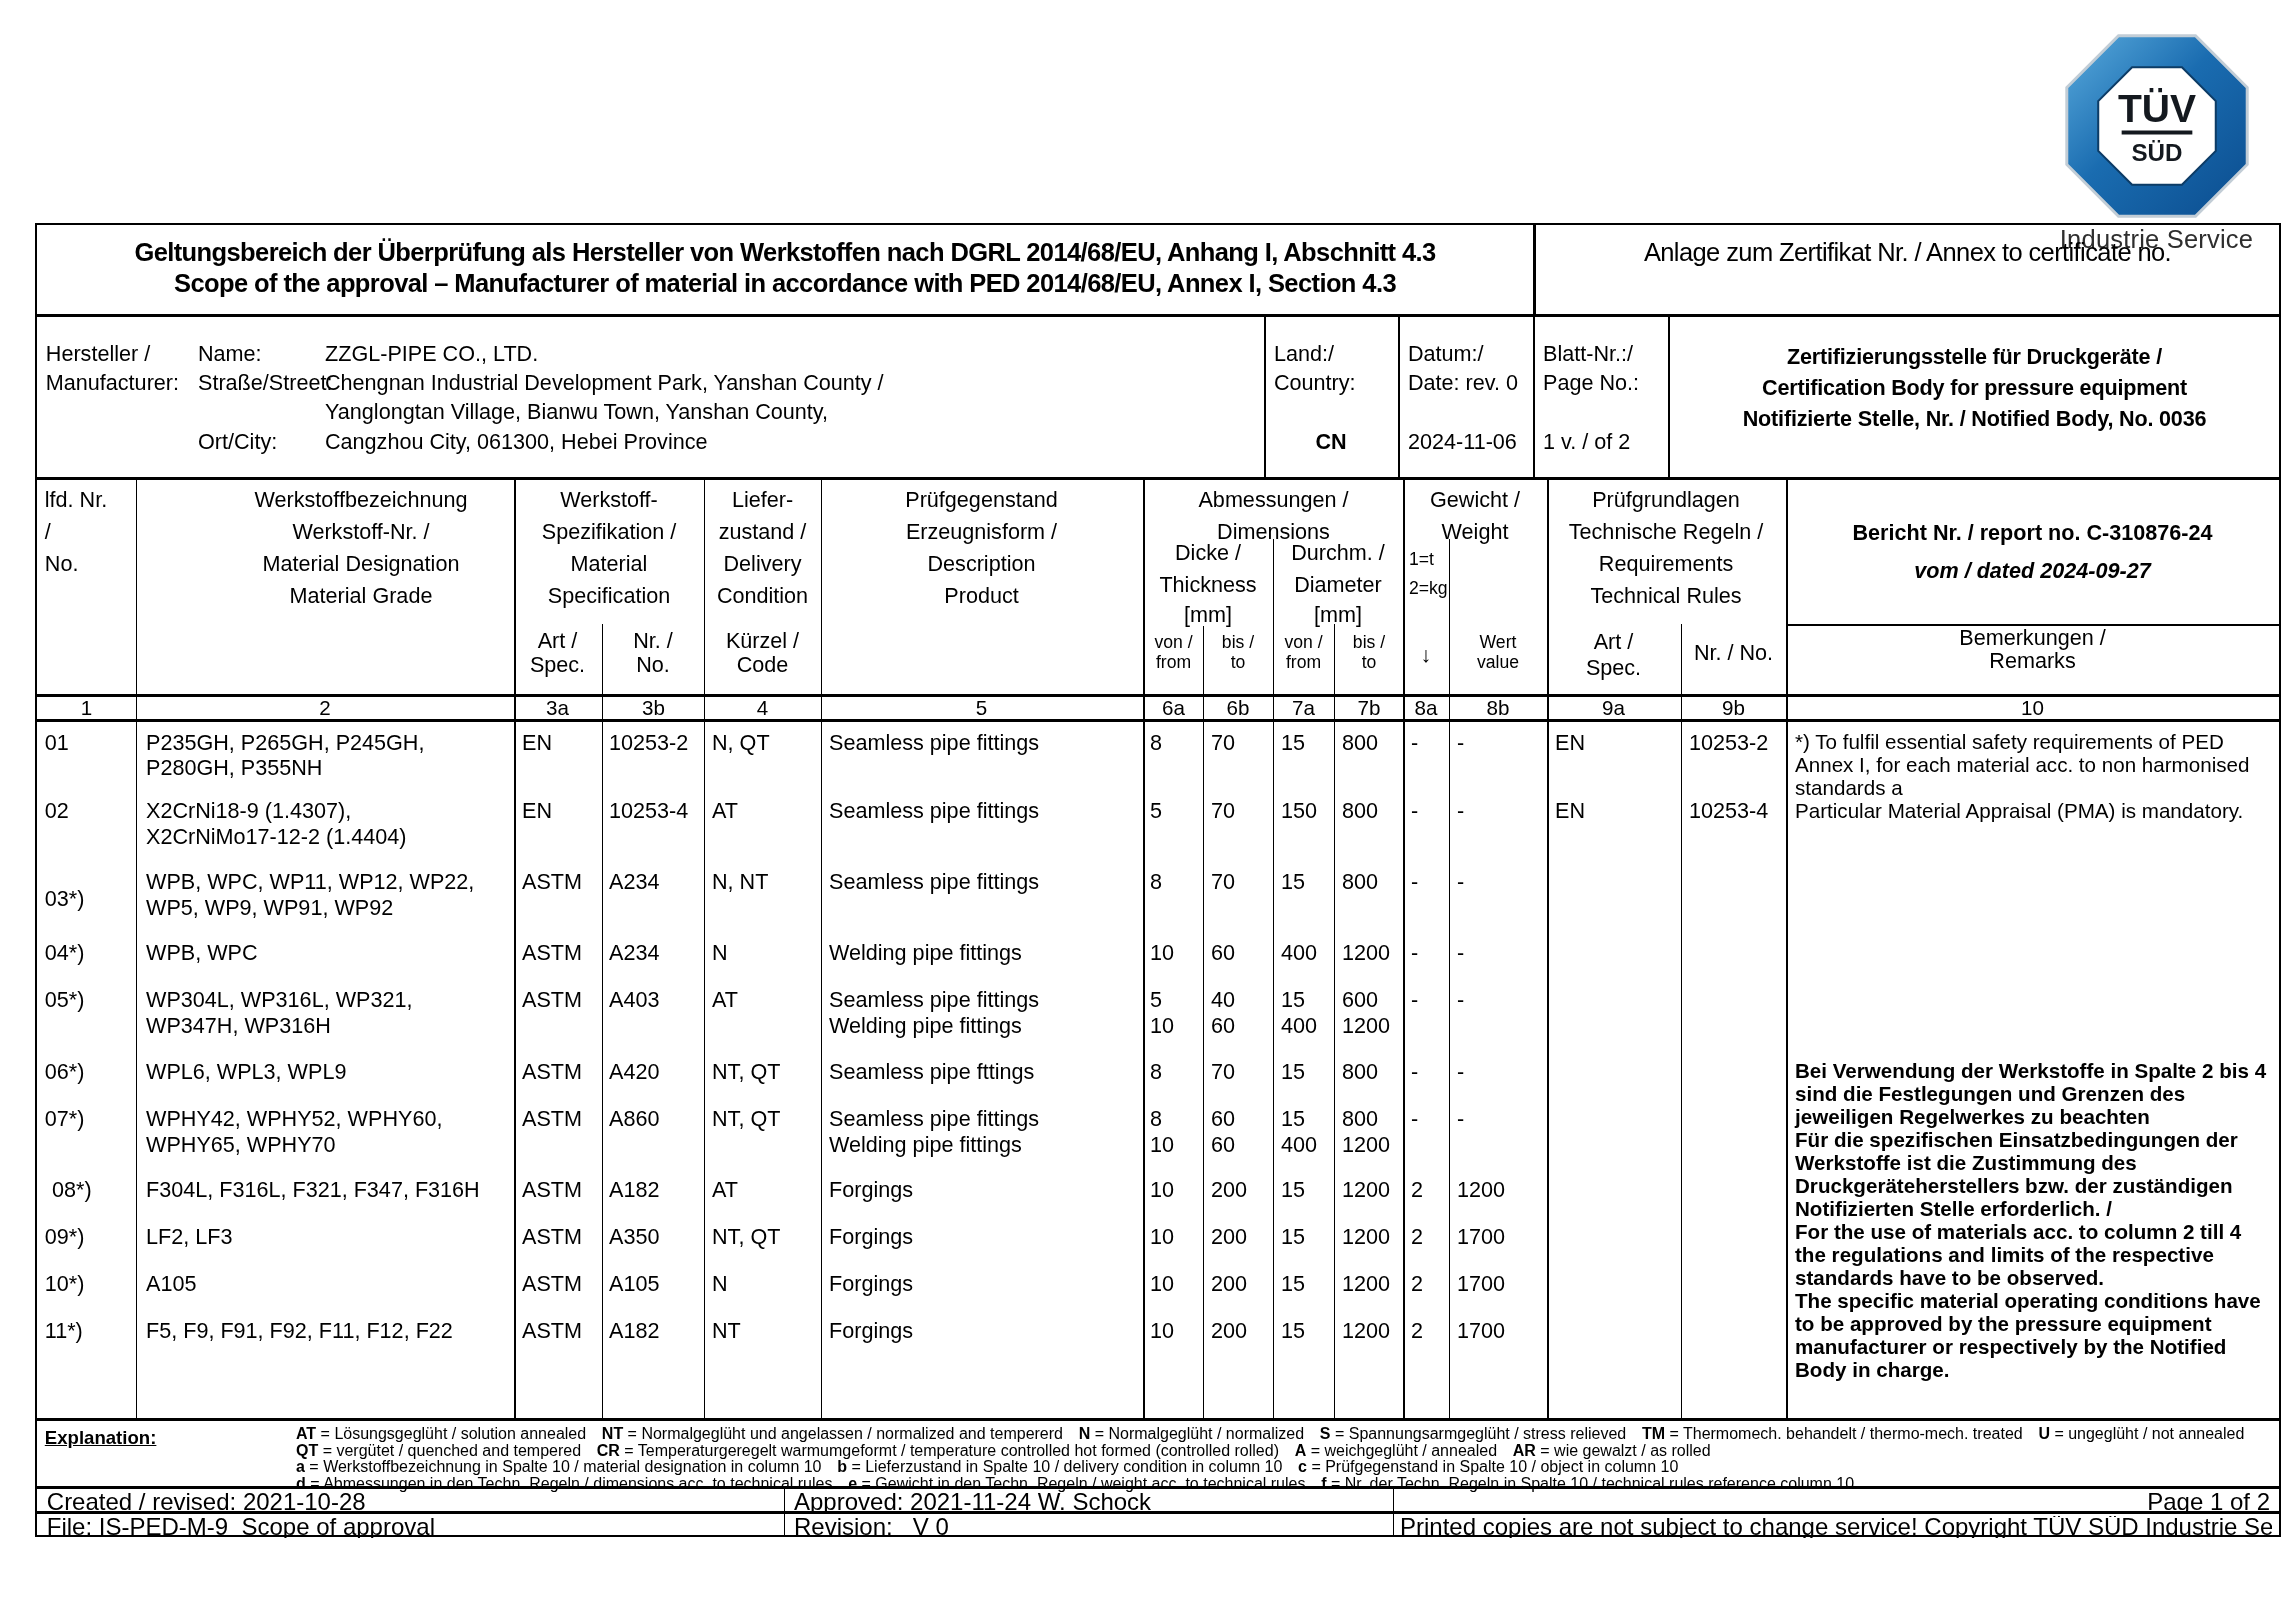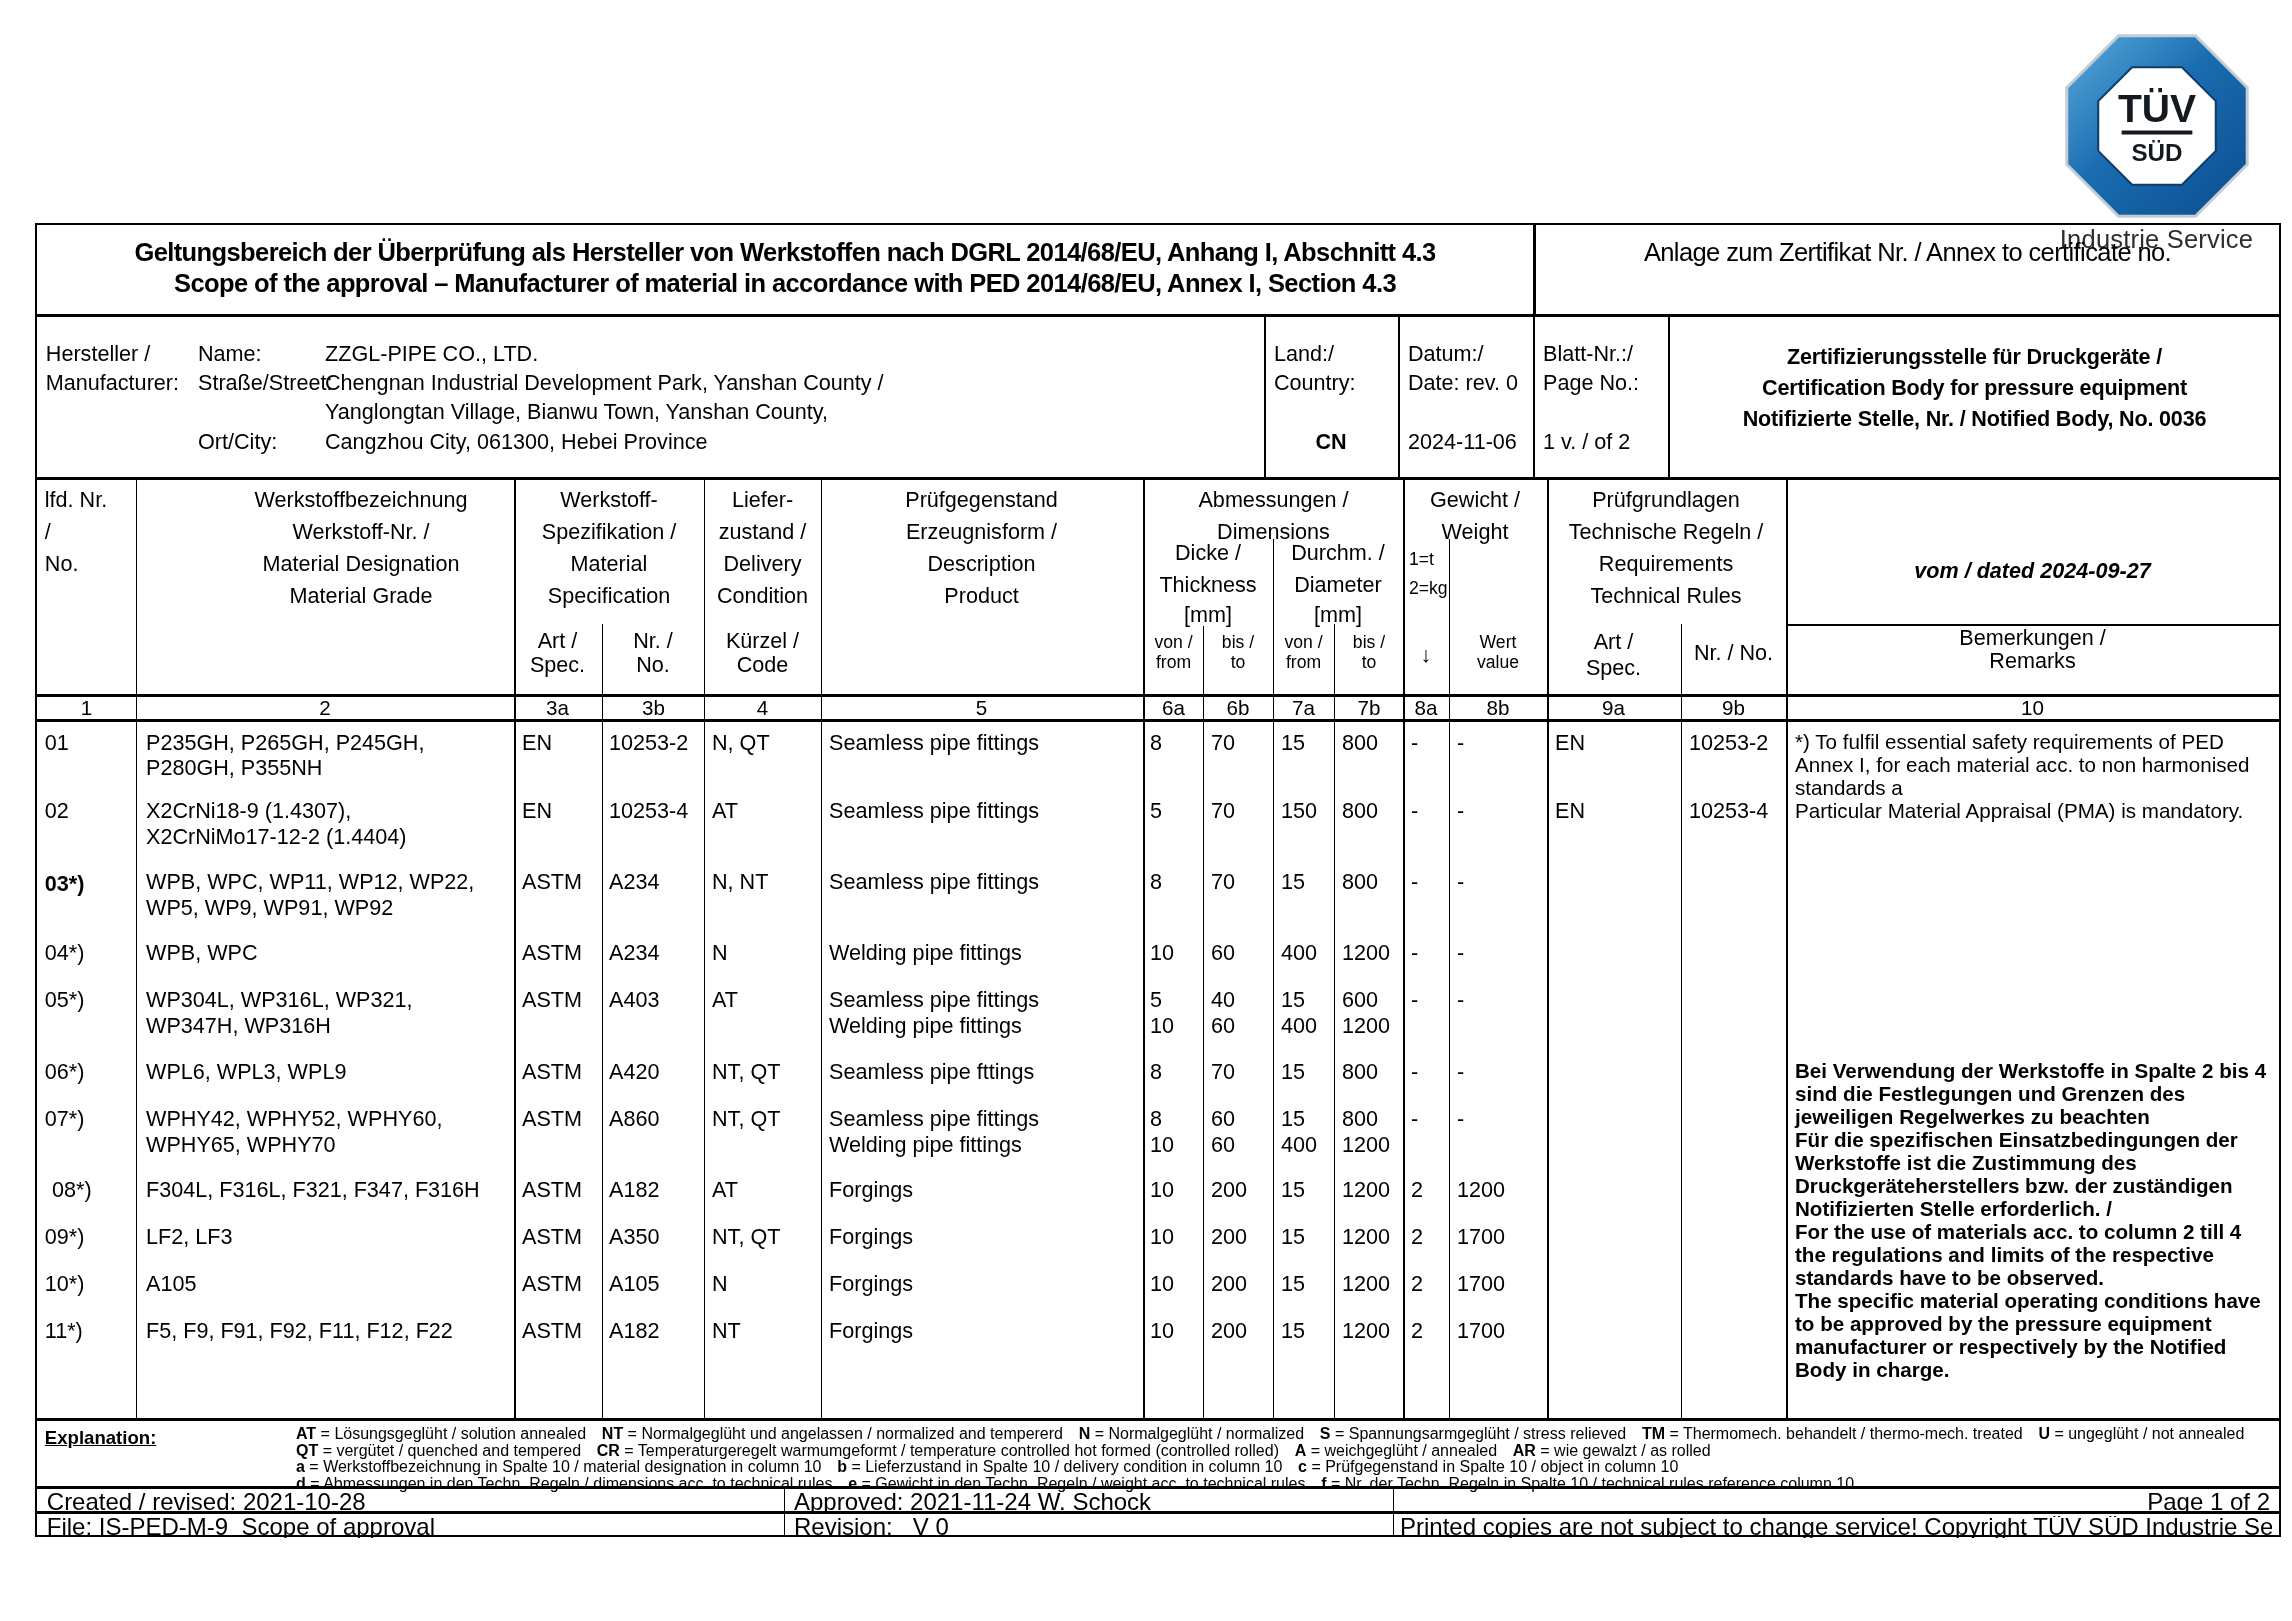--- a/index.html
+++ b/index.html
@@ -142,20 +142,21 @@
 Diameter</div>
       <div class="hx" style="left:1236px;top:119px;width:130px;">[mm]</div>
       <div class="hx" style="left:1366px;top:3.9px;width:144px;">Gewicht /
 Weight</div>
       <div class="hx small left" style="left:1372px;top:65px;width:43px;line-height:29px;">1=t
 2=kg</div>
       <div class="hx" style="left:1510px;top:3.9px;width:238px;">Prüfgrundlagen
 Technische Regeln /
 Requirements
 Technical Rules</div>
+      <div class="hx b" style="left:1749px;top:35px;width:493px;line-height:35px;">Bericht Nr. / report no. C-310876-24</div>
       <div class="hx bi" style="left:1749px;top:73px;width:493px;line-height:35px;">vom / dated 2024-09-27</div>
 
       <div class="hx" style="left:477px;top:149px;width:87px;line-height:23.5px;">Art /
 Spec.</div>
       <div class="hx" style="left:565px;top:149px;width:102px;line-height:23.5px;">Nr. /
 No.</div>
       <div class="hx" style="left:667px;top:149px;width:117px;line-height:23.5px;">Kürzel /
 Code</div>
       <div class="hx small" style="left:1106px;top:153px;width:61px;">von /
 from</div>
@@ -262,21 +263,21 @@
         <div class="dx" style="left: 675px; top: 76px; width: 101px;">AT</div>
         <div class="dx" style="left: 792px; top: 76px; width: 306px;">Seamless pipe fittings</div>
         <div class="dx" style="left: 1113px; top: 76px; width: 45px;">5</div>
         <div class="dx" style="left: 1174px; top: 76px; width: 54px;">70</div>
         <div class="dx" style="left: 1244px; top: 76px; width: 45px;">150</div>
         <div class="dx" style="left: 1305px; top: 76px; width: 54px;">800</div>
         <div class="dx" style="left: 1374px; top: 76px; width: 30px;">-</div>
         <div class="dx" style="left: 1420px; top: 76px; width: 82px;">-</div>
         <div class="dx" style="left: 1518px; top: 76px; width: 118px;">EN</div>
         <div class="dx" style="left: 1652px; top: 76px; width: 89px;">10253-4</div>
-        <div class="dx" style="left: 7.8px; top: 149px; width: 83px; font-weight: bold;">03*)</div>
+        <div class="dx" style="left: 7.8px; top: 164px; width: 83px;">03*)</div>
         <div class="dx" style="left: 109px; top: 147px; width: 363px;">WPB, WPC, WP11, WP12, WP22,
 WP5, WP9, WP91, WP92</div>
         <div class="dx" style="left: 485px; top: 147px; width: 72px;">ASTM</div>
         <div class="dx" style="left: 572px; top: 147px; width: 87px;">A234</div>
         <div class="dx" style="left: 675px; top: 147px; width: 101px;">N, NT</div>
         <div class="dx" style="left: 792px; top: 147px; width: 306px;">Seamless pipe fittings</div>
         <div class="dx" style="left: 1113px; top: 147px; width: 45px;">8</div>
         <div class="dx" style="left: 1174px; top: 147px; width: 54px;">70</div>
         <div class="dx" style="left: 1244px; top: 147px; width: 45px;">15</div>
         <div class="dx" style="left: 1305px; top: 147px; width: 54px;">800</div>

